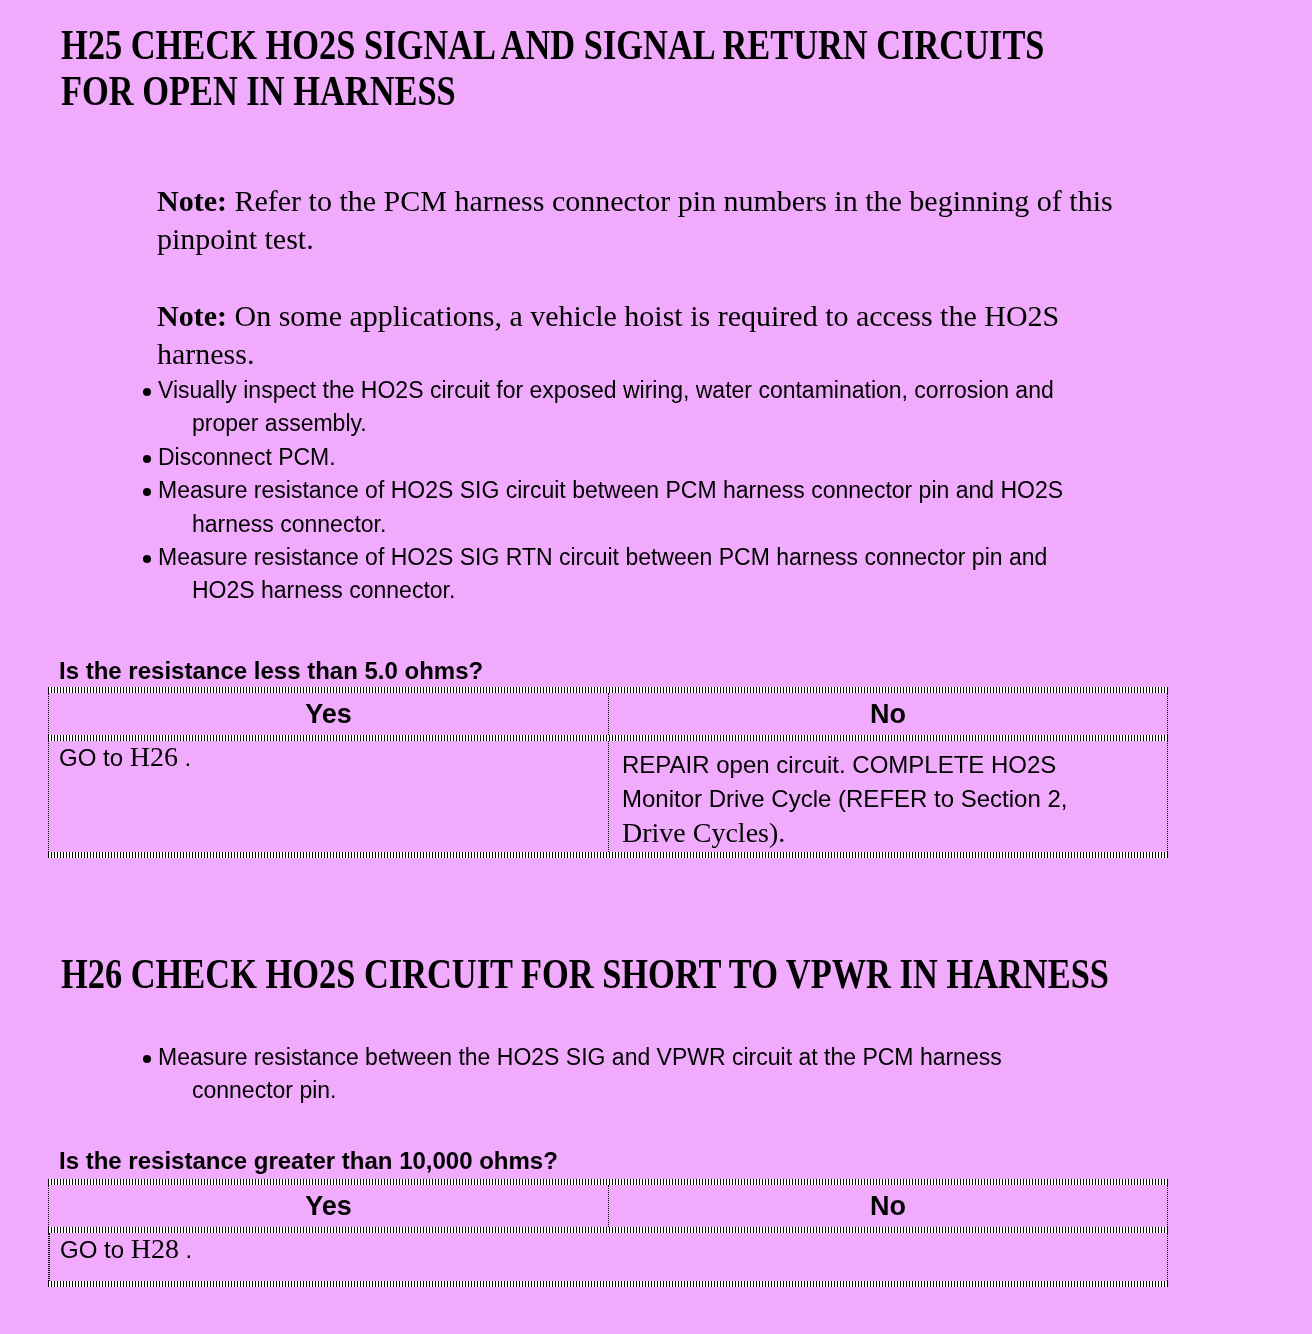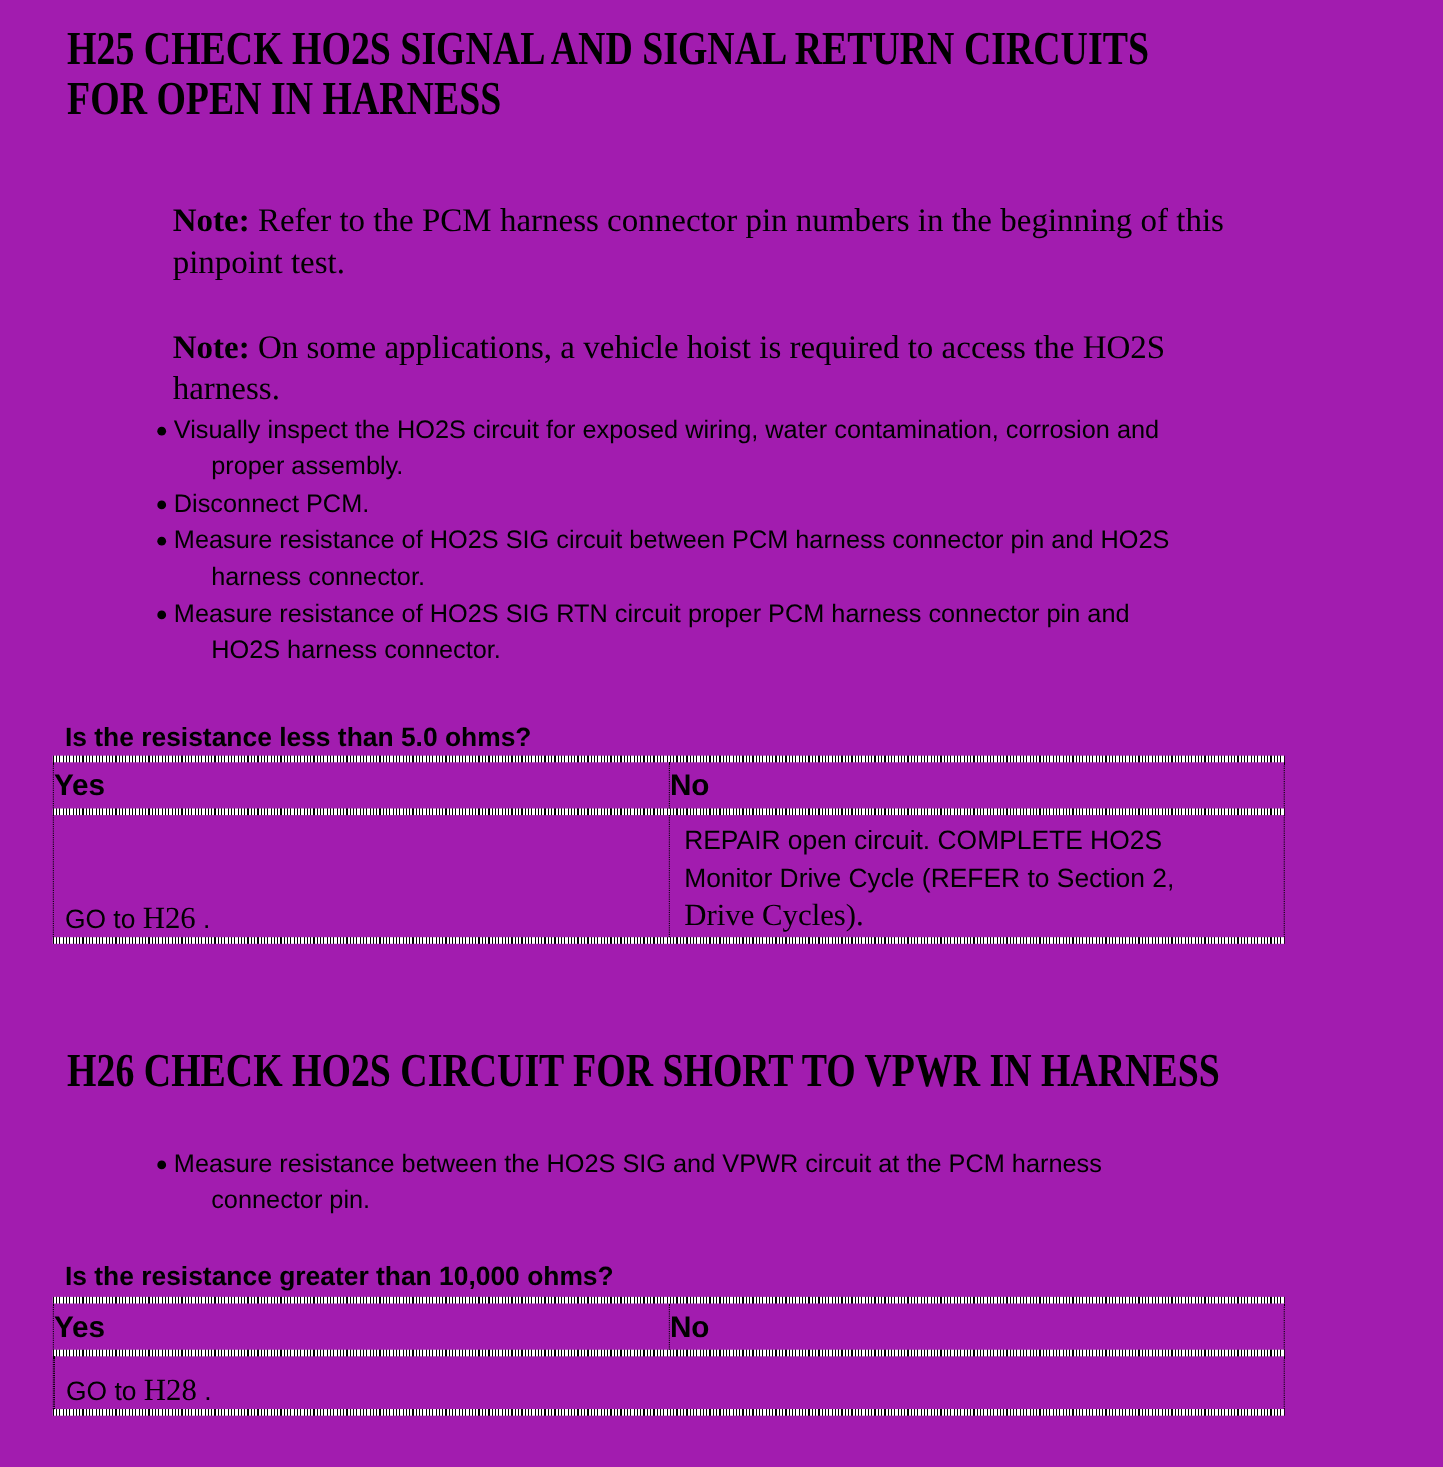--- a/index.html
+++ b/index.html
@@ -1,20 +1,20 @@
 <!DOCTYPE html>
 <html><head>
 <meta charset="utf-8">
 <style>
   html, body { margin: 0; padding: 0; background: #ffffff; }
   .page {
     position: relative;
     width: 1312px;
     height: 1334px;
-    background: #a21caf;
+    background: #f0abfc;
     color: #000000;
     font-family: "Liberation Sans", sans-serif;
     overflow: hidden;
   }
 
   
   .section-title {
     position: absolute;
     left: 61px;
     width: 1560px;
@@ -92,29 +92,30 @@
     border-left: 1px dotted #000;
     border-right: 1px dotted #000;
     box-sizing: border-box;
   }
   .tcell { box-sizing: border-box; }
   .tcell.col-yes { width: 559px; }
   .tcell.col-no  { flex: 1; border-left: 1px dotted #000; }
   .header-row .tcell {
     font-weight: bold;
     font-size: 27px;
+    text-align: center;
     height: 42px;
     line-height: 42px;
   }
   .body-row { font-size: 24px; }
   #table1 .body-row { min-height: 111px; }
   #table2 .body-row { min-height: 48px; }
   .vcenter {
     display: flex;
-    align-items: flex-end;
+    align-items: flex-start;
     padding-left: 10px;
   }
   .no-cell-text {
     padding: 7px 6px 0 13px;
     line-height: 34px;
     white-space: pre-line;
   }
   .ref {
     font-family: "Liberation Serif", serif;
     font-size: 28px;
@@ -133,21 +134,21 @@
 
   <p class="note" id="note2"><b>Note:</b> <span>On some applications, a vehicle hoist is required to access the HO2S
 harness.</span></p>
 
   <div class="steps" id="steps1">
     <div class="li"><span class="dot"></span><span>Visually inspect the HO2S circuit for exposed wiring, water contamination, corrosion and
 proper assembly.</span></div>
     <div class="li"><span class="dot"></span><span>Disconnect PCM.</span></div>
     <div class="li"><span class="dot"></span><span>Measure resistance of HO2S SIG circuit between PCM harness connector pin and HO2S
 harness connector.</span></div>
-    <div class="li"><span class="dot"></span><span>Measure resistance of HO2S SIG RTN circuit proper PCM harness connector pin and
+    <div class="li"><span class="dot"></span><span>Measure resistance of HO2S SIG RTN circuit between PCM harness connector pin and
 HO2S harness connector.</span></div>
   </div>
 
   <div class="question" id="q1">Is the resistance less than 5.0 ohms?</div>
 
   <div class="ptable" id="table1">
     <div class="rule-h"></div>
     <div class="trow header-row">
       <div class="tcell col-yes">Yes</div>
       <div class="tcell col-no">No</div>

